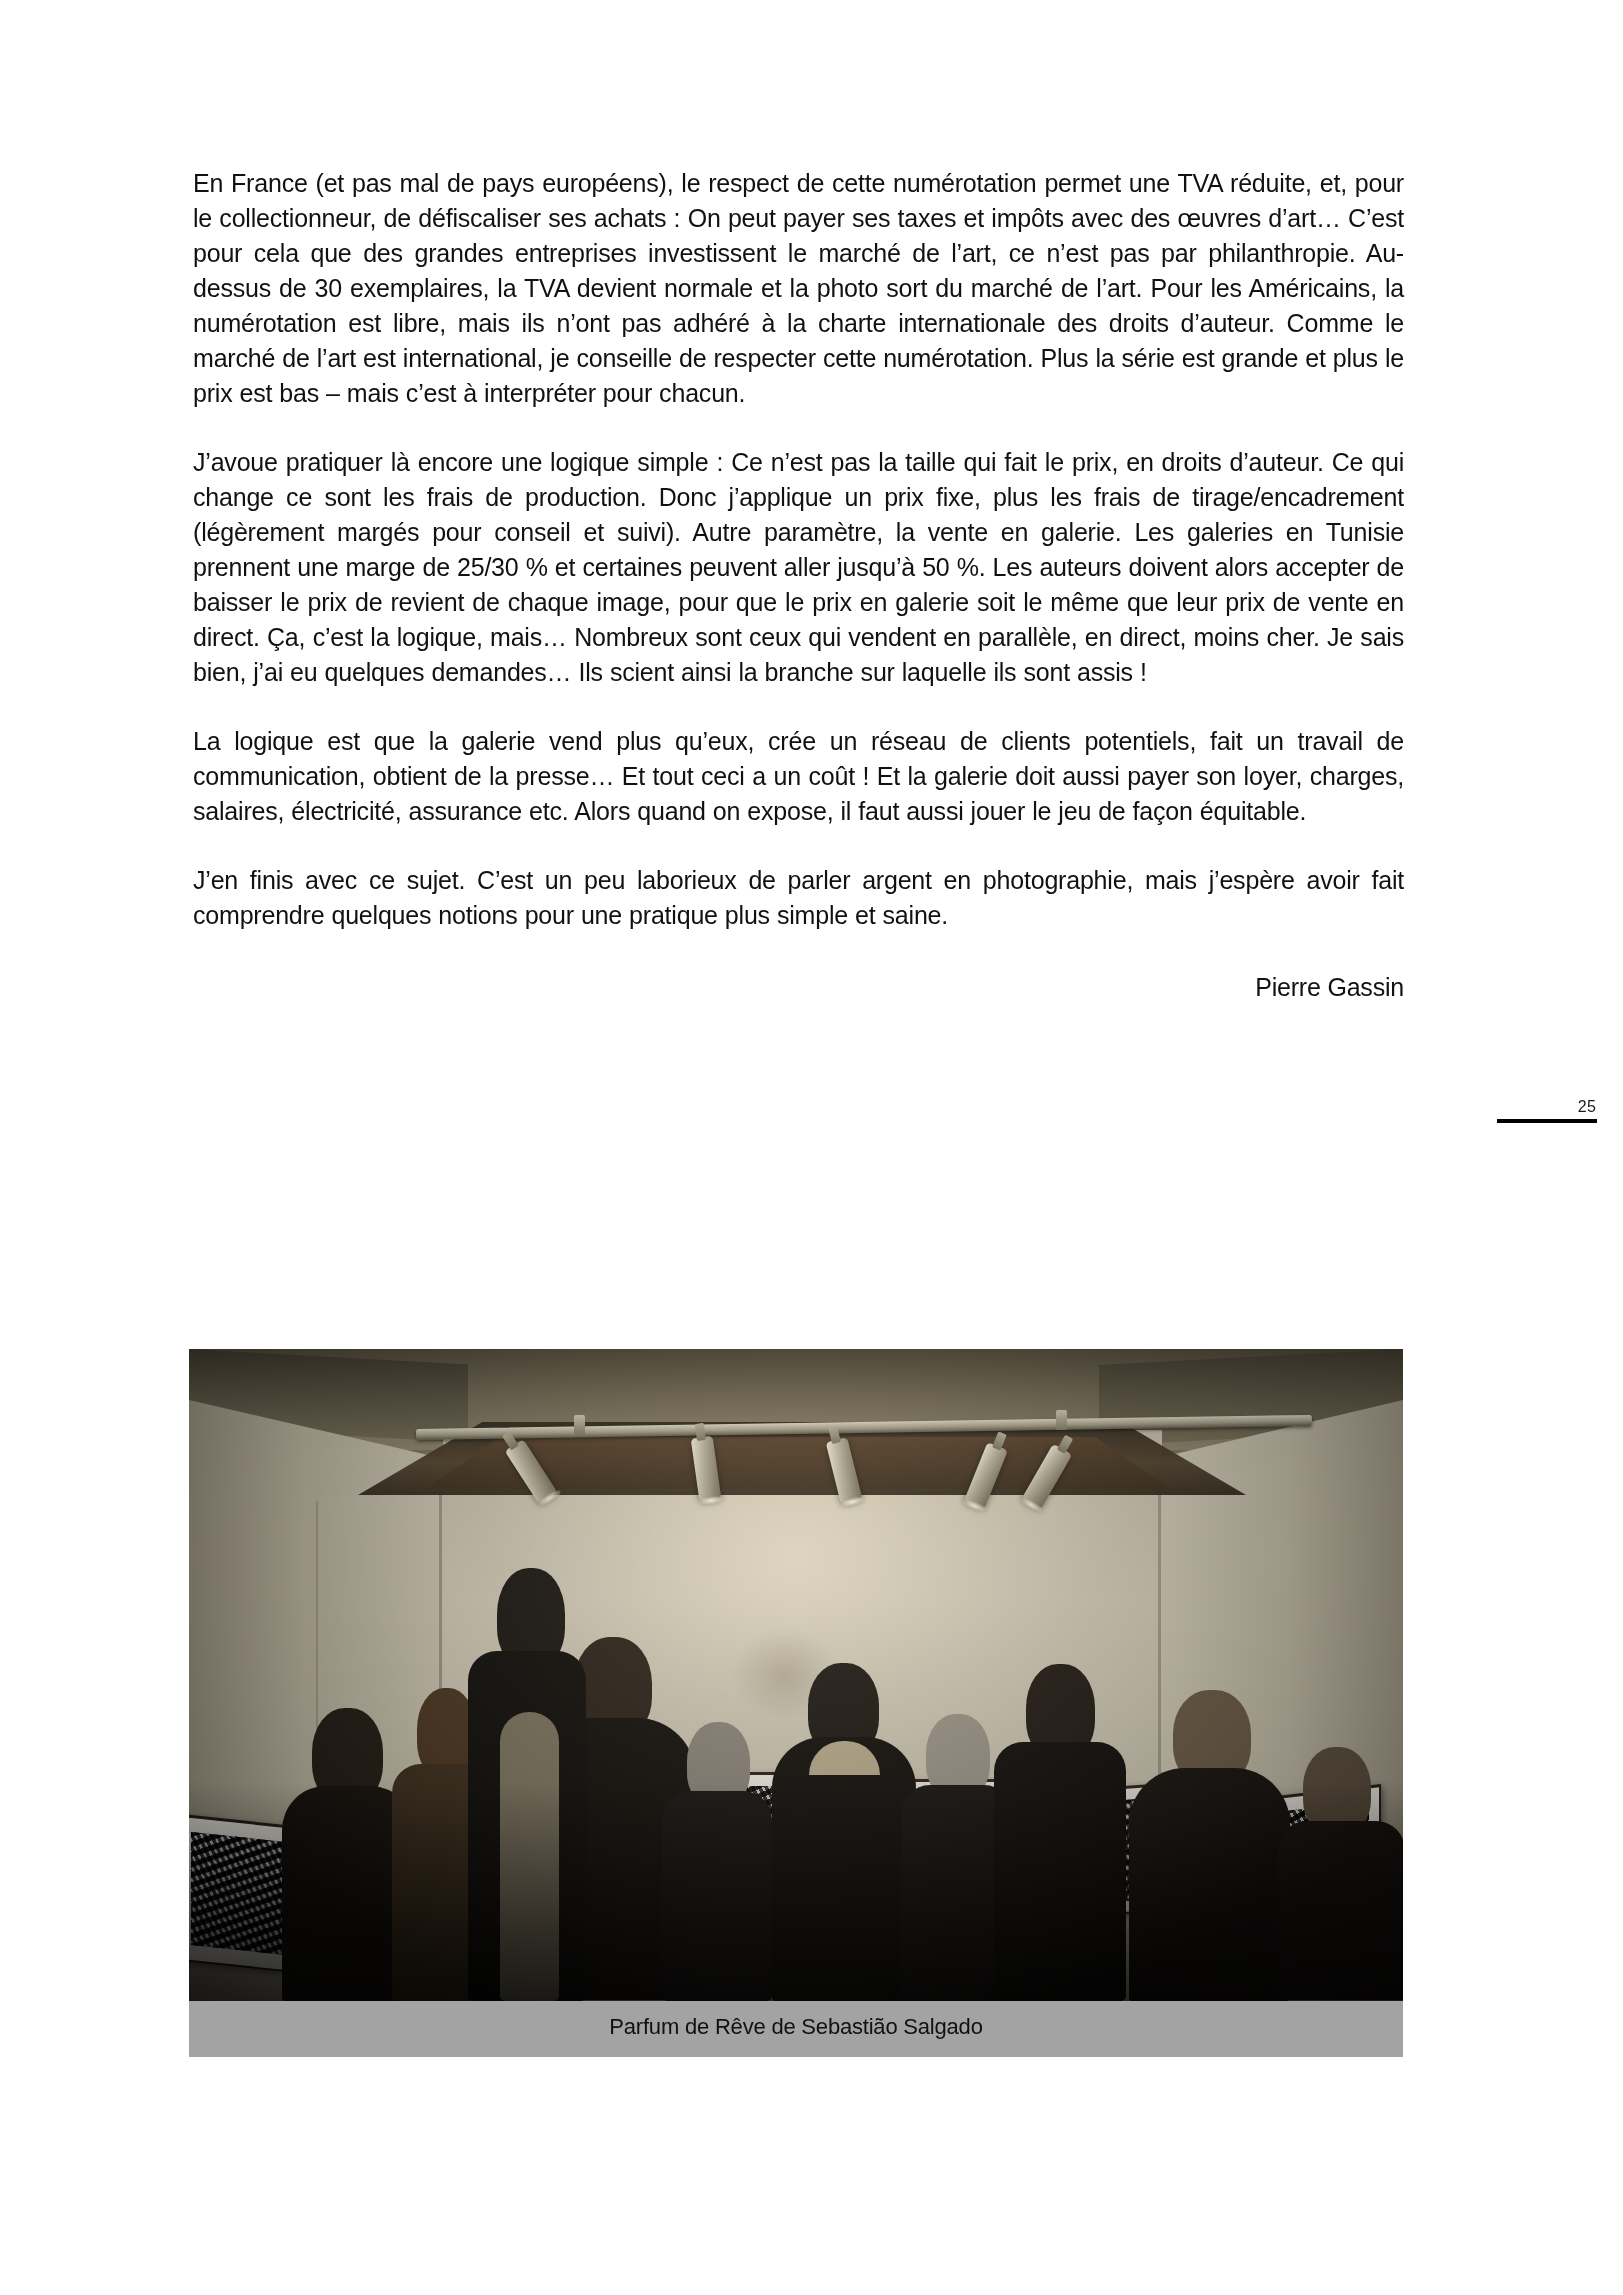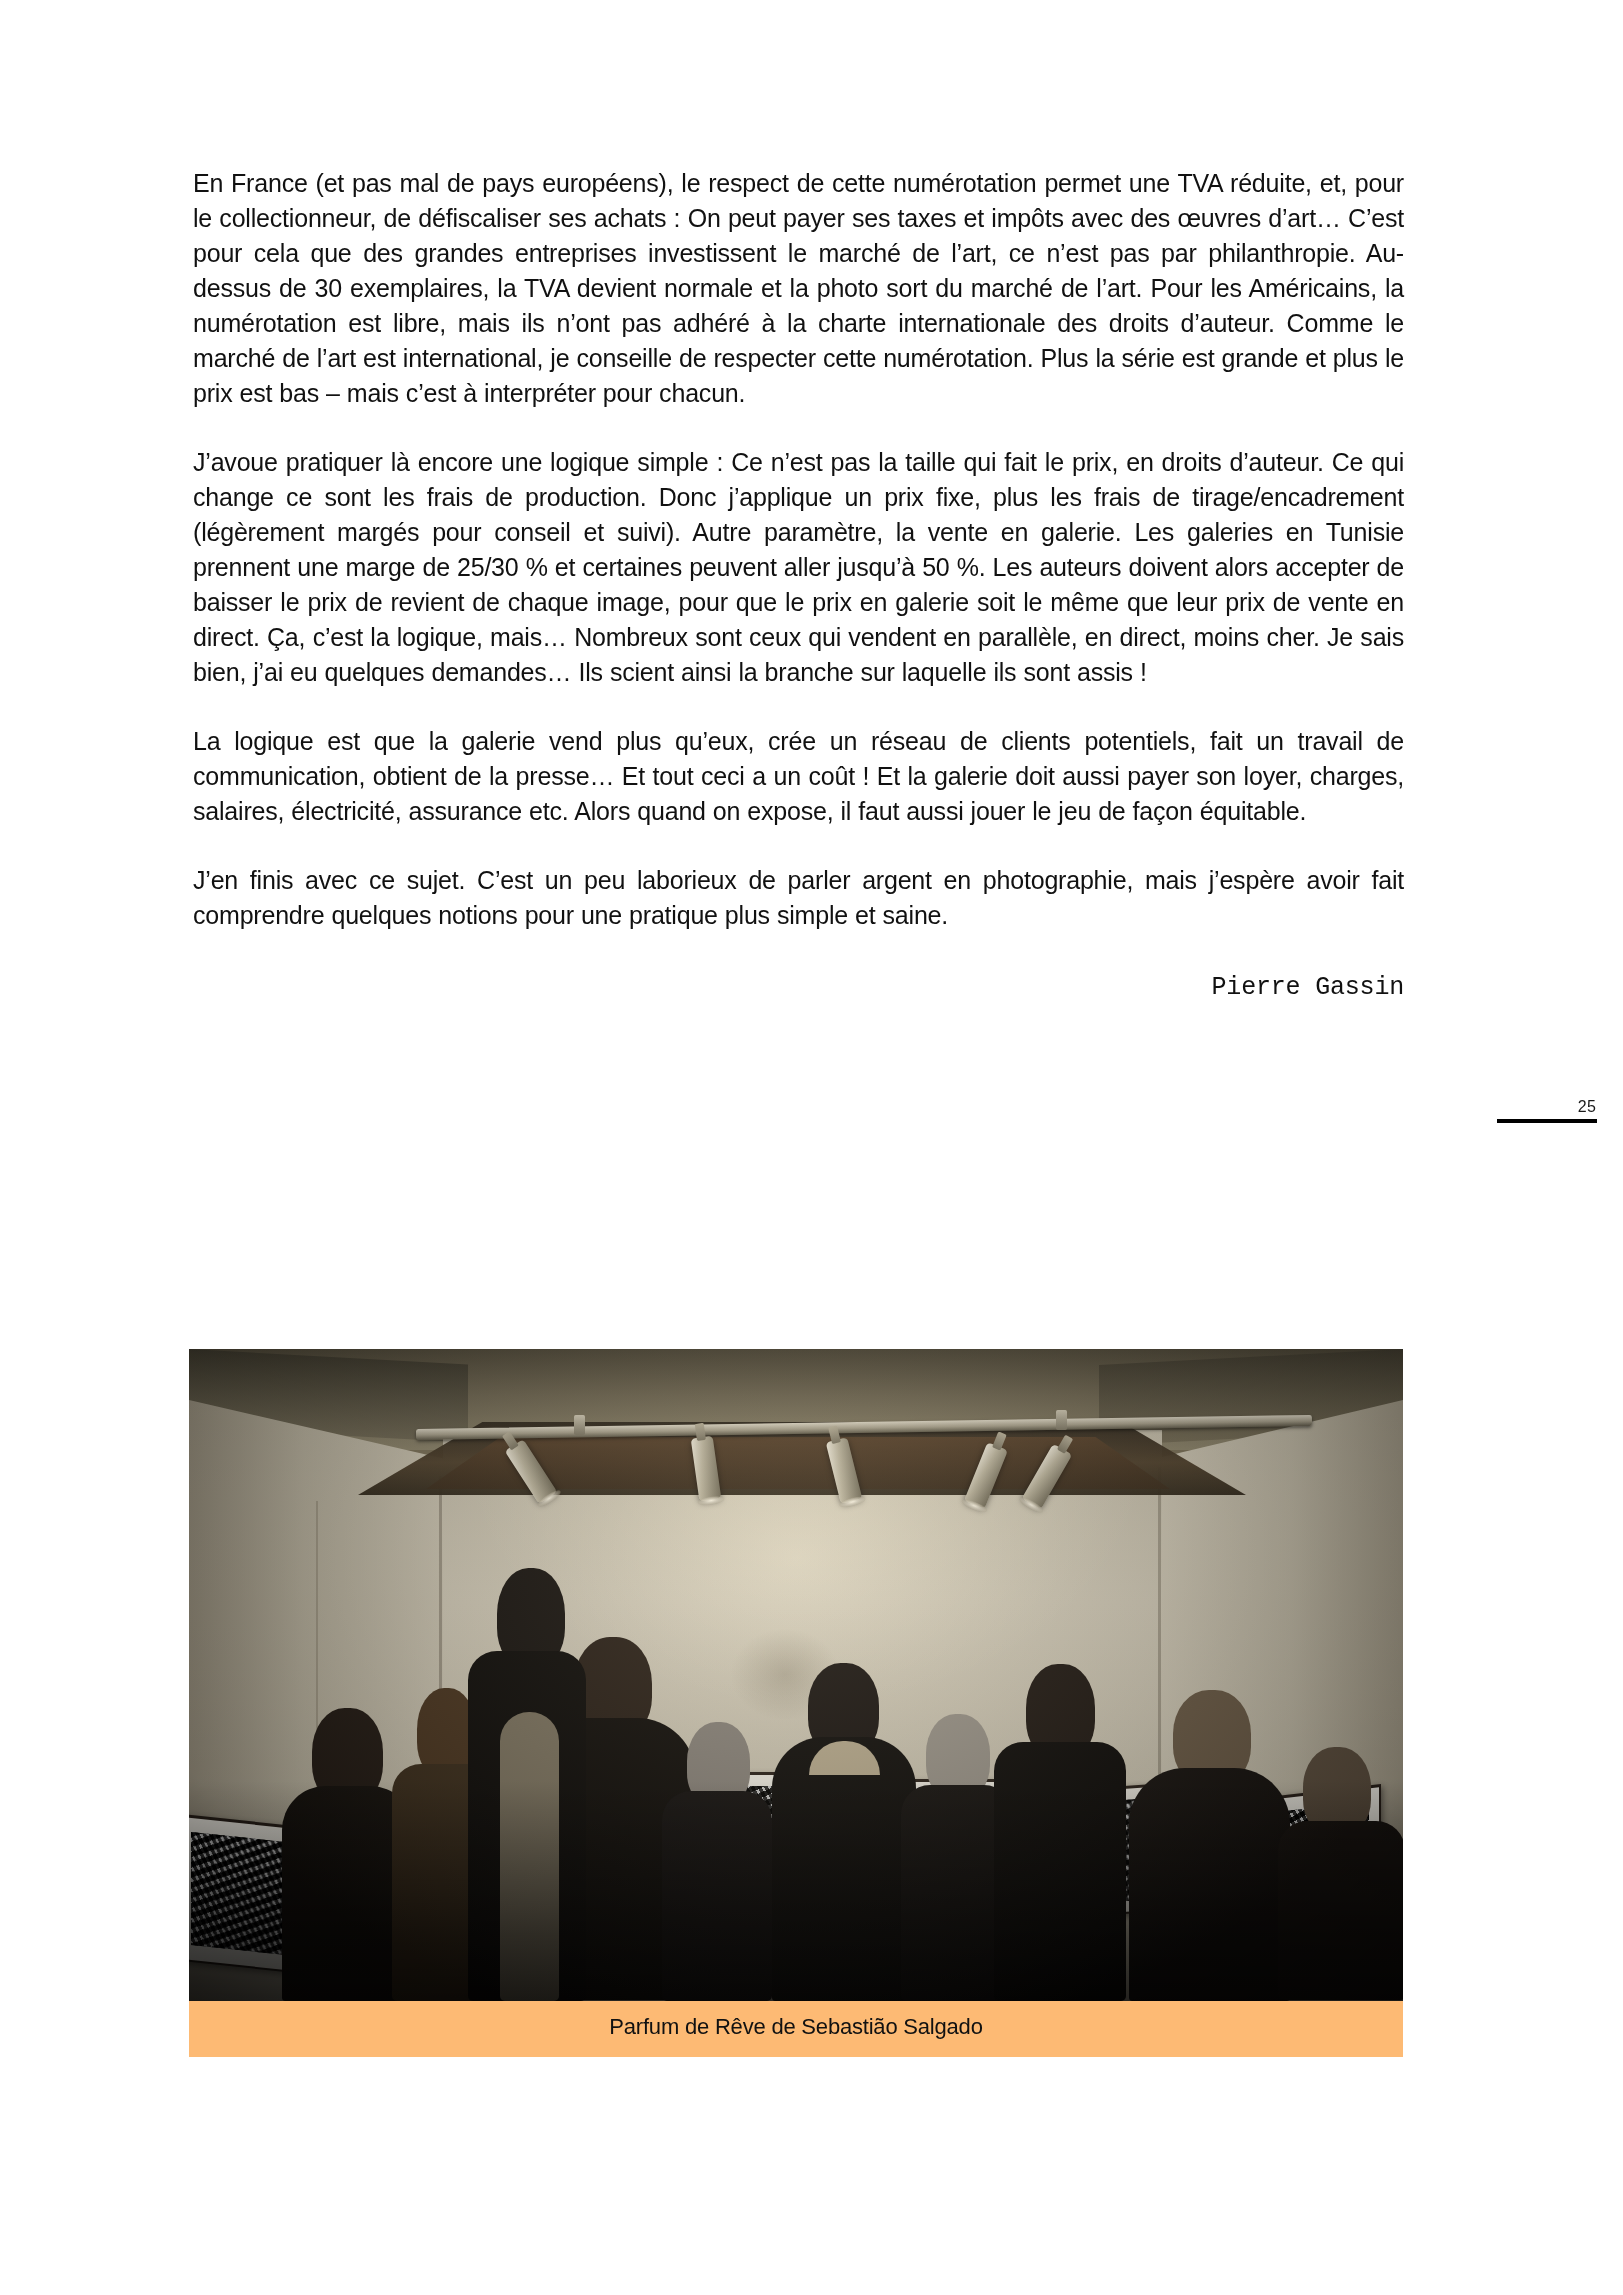--- a/index.html
+++ b/index.html
@@ -50,21 +50,21 @@
     color: #111;
     letter-spacing: -0.2px;
     word-spacing: 0.3px;
   }
   .body-par.last-natural {
     text-align: justify;
   }
   .par-gap { height: 34px; }
 
   .signature {
-    font-family: Liberation Mono, monospace;
+    font-family: Liberation Sans, sans-serif;
     font-size: 25px;
     line-height: 35px;
     text-align: right;
     letter-spacing: -0.2px;
     margin: 0;
     color: #111;
   }
   .sig-gap { height: 37px; }
 
   
@@ -294,21 +294,21 @@
     border-radius: 46% 46% 40% 40%;
   }
   .body {
     position: absolute;
     border-radius: 29px 29px 5px 5px;
   }
 
   
   .caption {
     width: 1214px;
-    background: #fdba74;
+    background: #a3a3a3;
     box-sizing: border-box;
     padding: 10px 0 13.5px 0;
     text-align: center;
   }
   .caption-line {
     font-family: "Liberation Sans", sans-serif;
     font-size: 22px;
     line-height: 32px;
     color: #111;
     letter-spacing: -0.2px;

